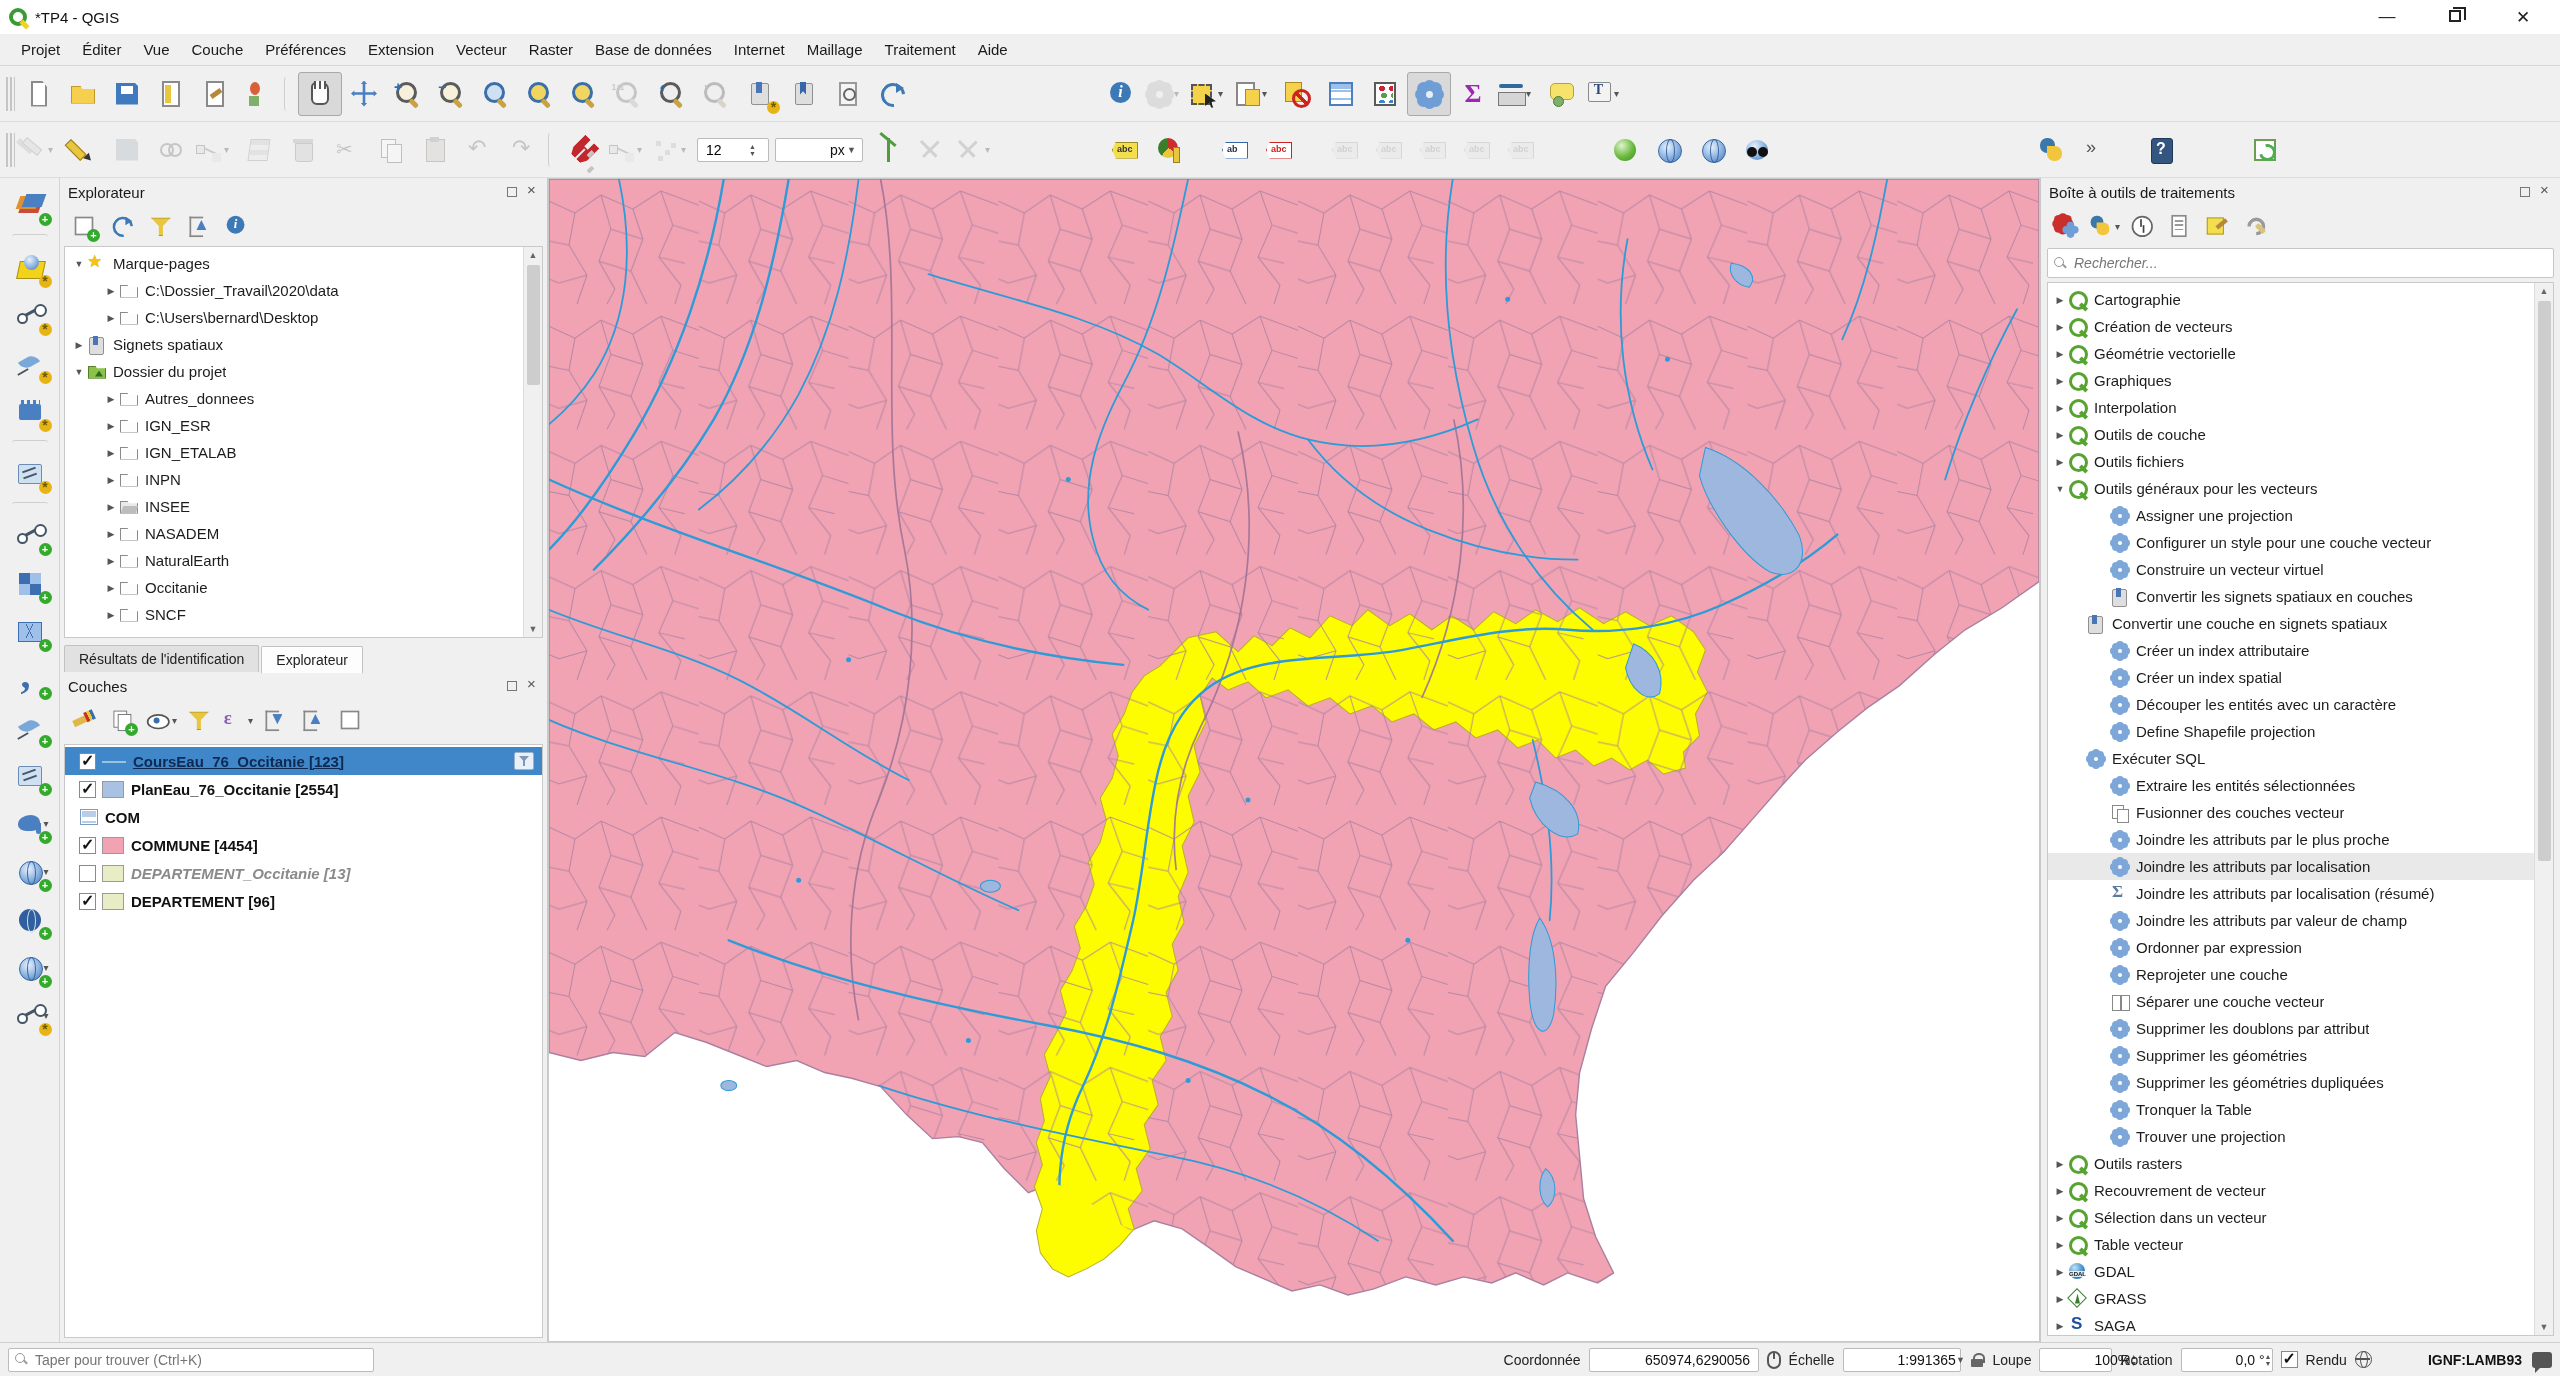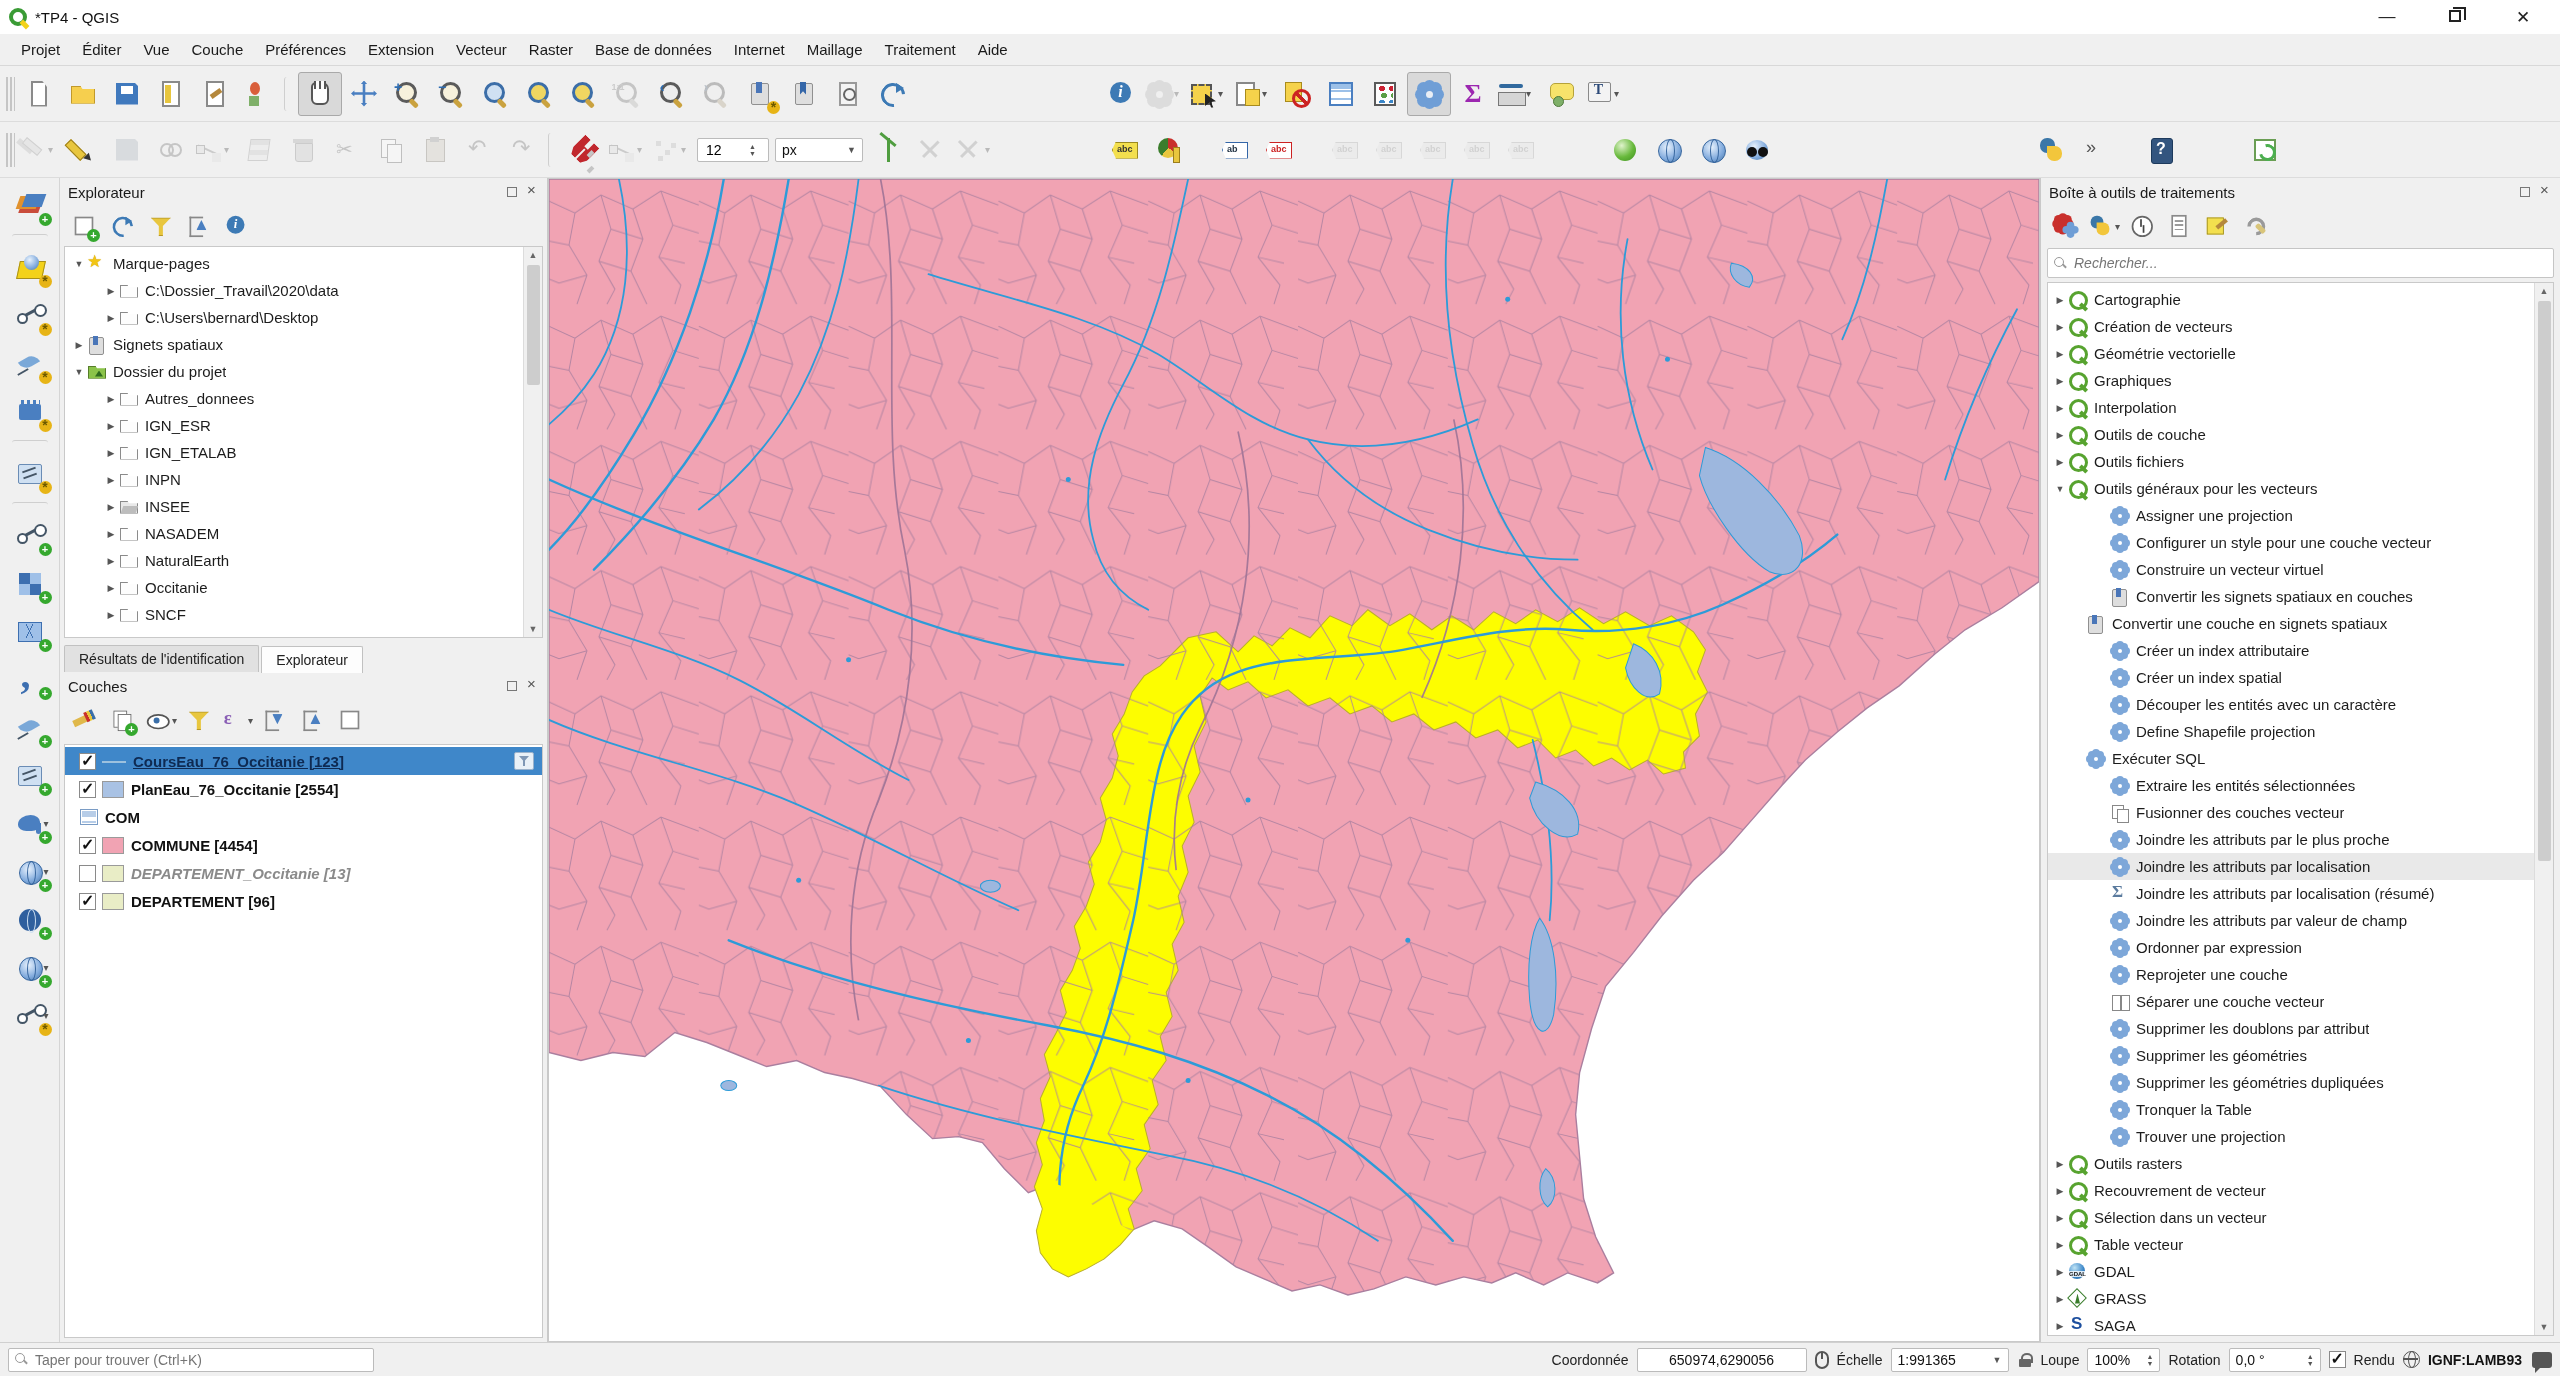--- a/index.html
+++ b/index.html
@@ -269,21 +269,21 @@
   
   .map{flex:1;min-width:0;position:relative;background:#fff;border:1px solid #c9c9c9;}
   .map svg{display:block;width:100%;height:100%;}
 
   
   .statusbar{height:34px;background:#f0f0f0;border-top:1px solid #d0d0d0;display:flex;align-items:center;padding:0 8px;gap:8px;flex:none;font-size:14px;color:#222;}
   .sfield{background:#fff;border:1px solid #bbb;border-radius:2px;height:24px;display:flex;align-items:center;padding:0 6px;}
   .ssearch{width:366px;}
   .ssearch input{border:none;outline:none;flex:1;font-size:14px;color:#777;background:transparent;}
   .slabel{white-space:nowrap;}
-  .sval{font-size:14px;color:#111;white-space:nowrap;}
+  .sval{font-size:14px;color:#111;white-space:nowrap;margin-left:48px;}
   .spin{display:flex;flex-direction:column;justify-content:center;font-size:7px;color:#555;line-height:7px;margin-left:5px;}
   .ddown{font-size:9px;color:#555;margin-left:8px;}
   .lock{width:16px;height:16px;position:relative;}
   .lock::before{content:"";position:absolute;left:2px;top:7px;width:12px;height:8px;background:#666;border-radius:1px;}
   .lock::after{content:"";position:absolute;left:4px;top:1px;width:8px;height:8px;border:2px solid #666;border-radius:50% 50% 0 0;border-bottom:none;}
   .scb{width:17px;height:17px;background:#fff;border:1px solid #8a8a8a;position:relative;}
   .scb::after{content:"✓";position:absolute;left:1px;top:-3px;font-size:16px;font-weight:bold;color:#111;}
   .sglobe{width:17px;height:17px;border-radius:50%;border:1.5px solid #555;position:relative;}
   .sglobe::before{content:"";position:absolute;left:4px;top:-1px;width:6px;height:15px;border:1px solid #555;border-radius:50%;}
   .sglobe::after{content:"";position:absolute;left:-1px;top:6px;width:15px;height:1.5px;background:#555;}

